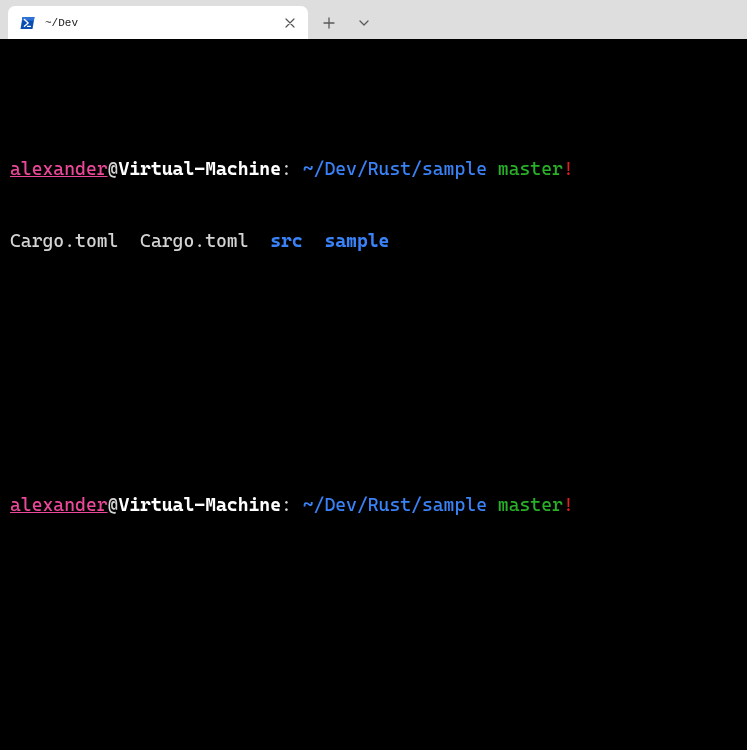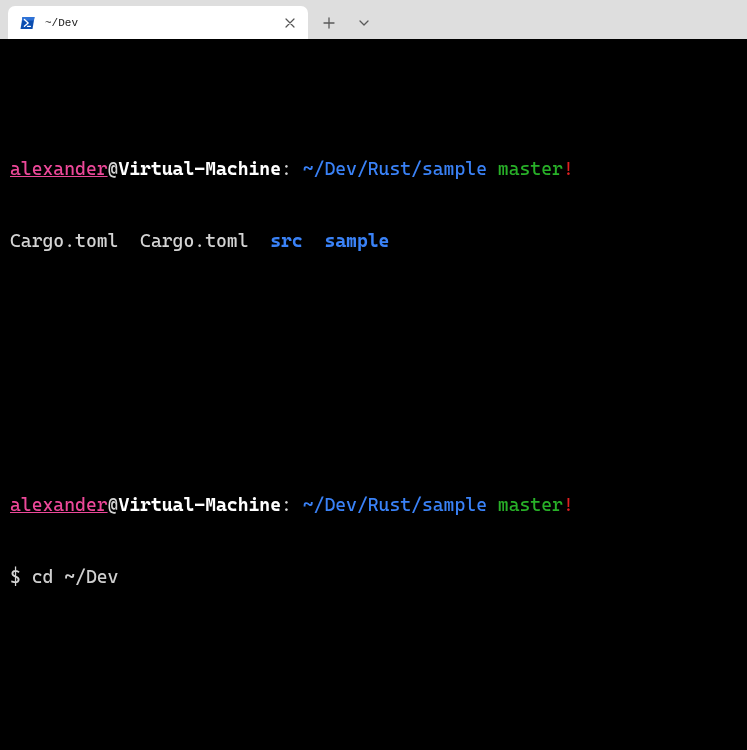--- a/index.html
+++ b/index.html
@@ -126,21 +126,20 @@
 <div class="terminal">
 
   
   <span class="line"><span class="c-user">alexander</span><span class="c-white">@</span><span class="c-host">Virtual-Machine</span><span class="c-white">: </span><span class="c-path">~/Dev/Rust/sample</span><span> </span><span class="c-branch">master</span><span class="c-alert">!</span></span>
   <span class="line"><span class="c-white">Cargo.toml</span><span>  </span><span class="c-white">Cargo.toml</span><span>  </span><span class="c-dir">src</span><span>  </span><span class="c-dir">sample</span></span>
   <span class="line"> </span>
   <span class="line"> </span>
 
   
   <span class="line"><span class="c-user">alexander</span><span class="c-white">@</span><span class="c-host">Virtual-Machine</span><span class="c-white">: </span><span class="c-path">~/Dev/Rust/sample</span><span> </span><span class="c-branch">master</span><span class="c-alert">!</span></span>
-  <span class="line"><span class="c-white">$ </span><span class="c-cmd">cd ~/Dev</span></span>
   
   
   
 
   
   
   
   
 
   

